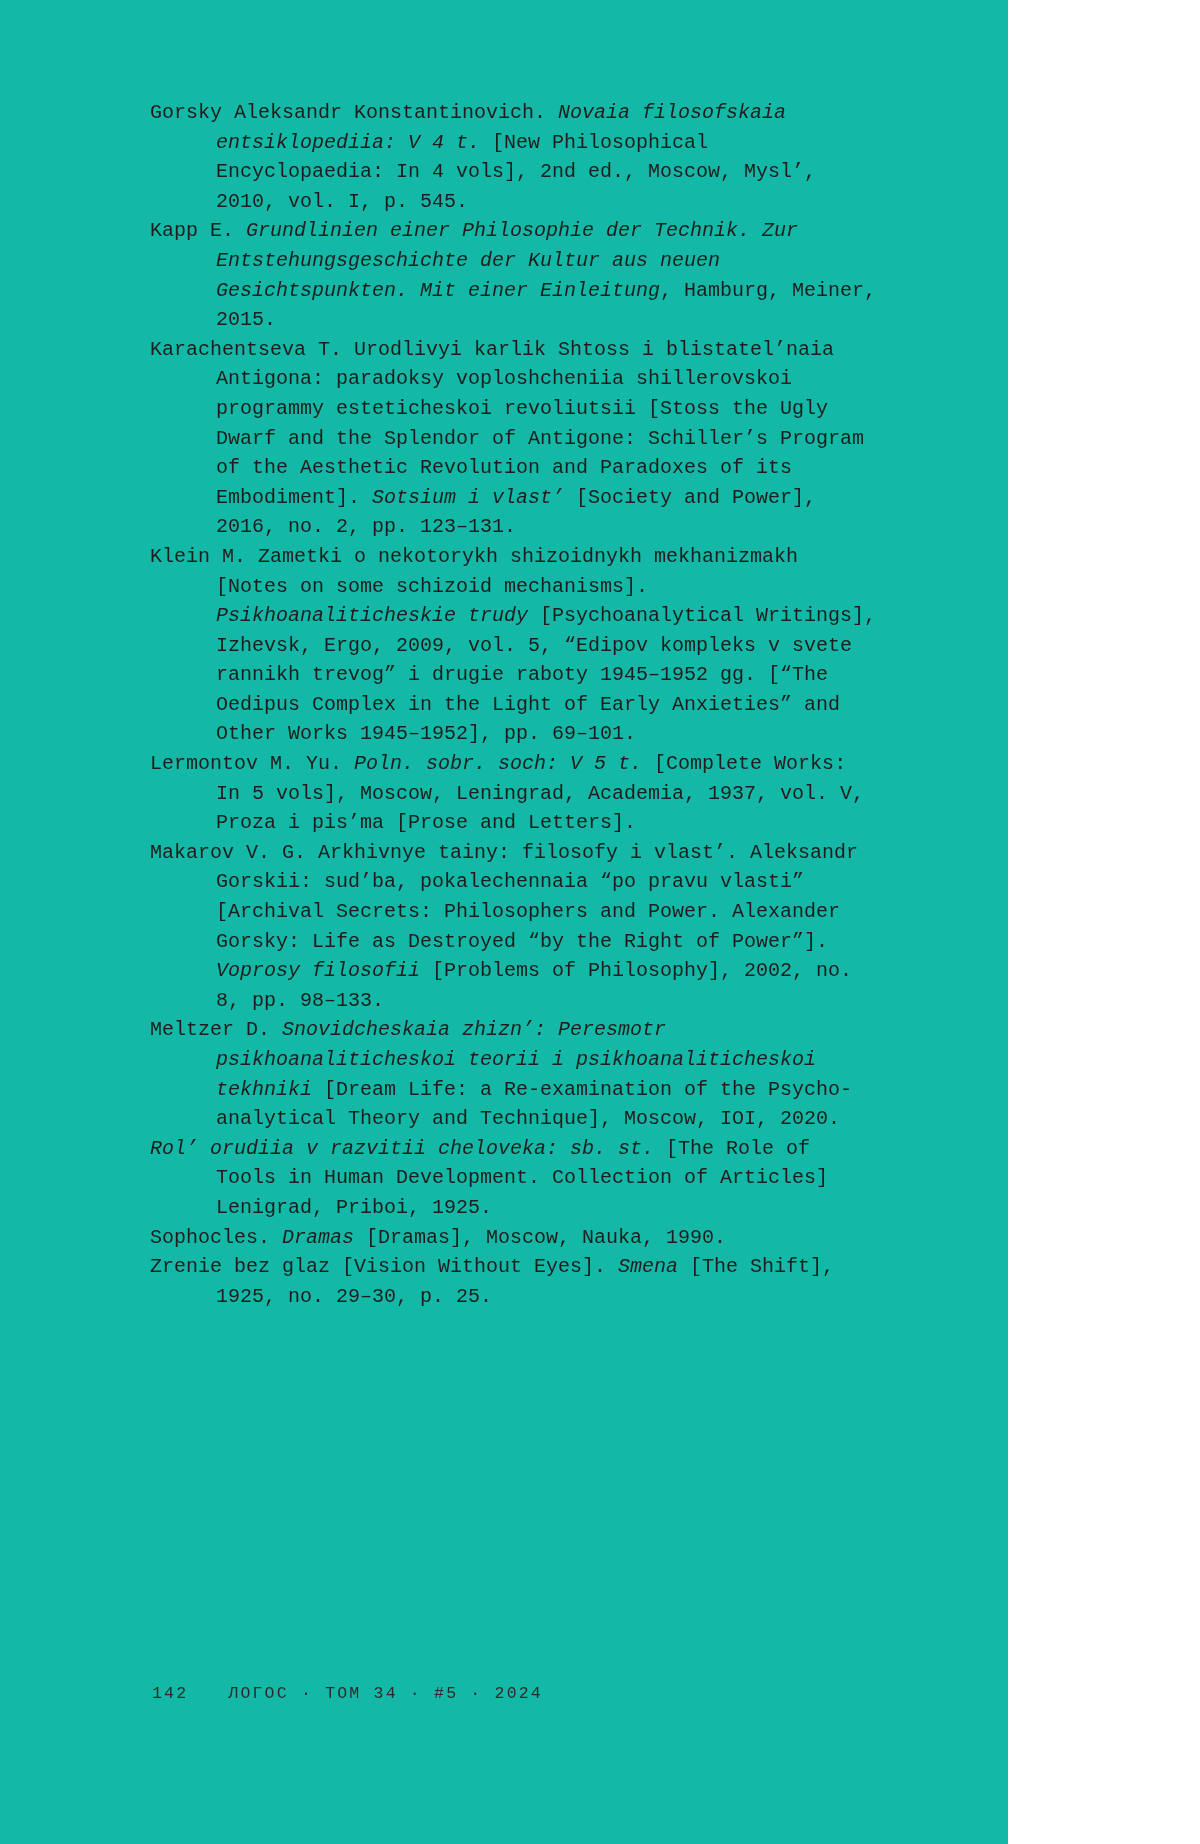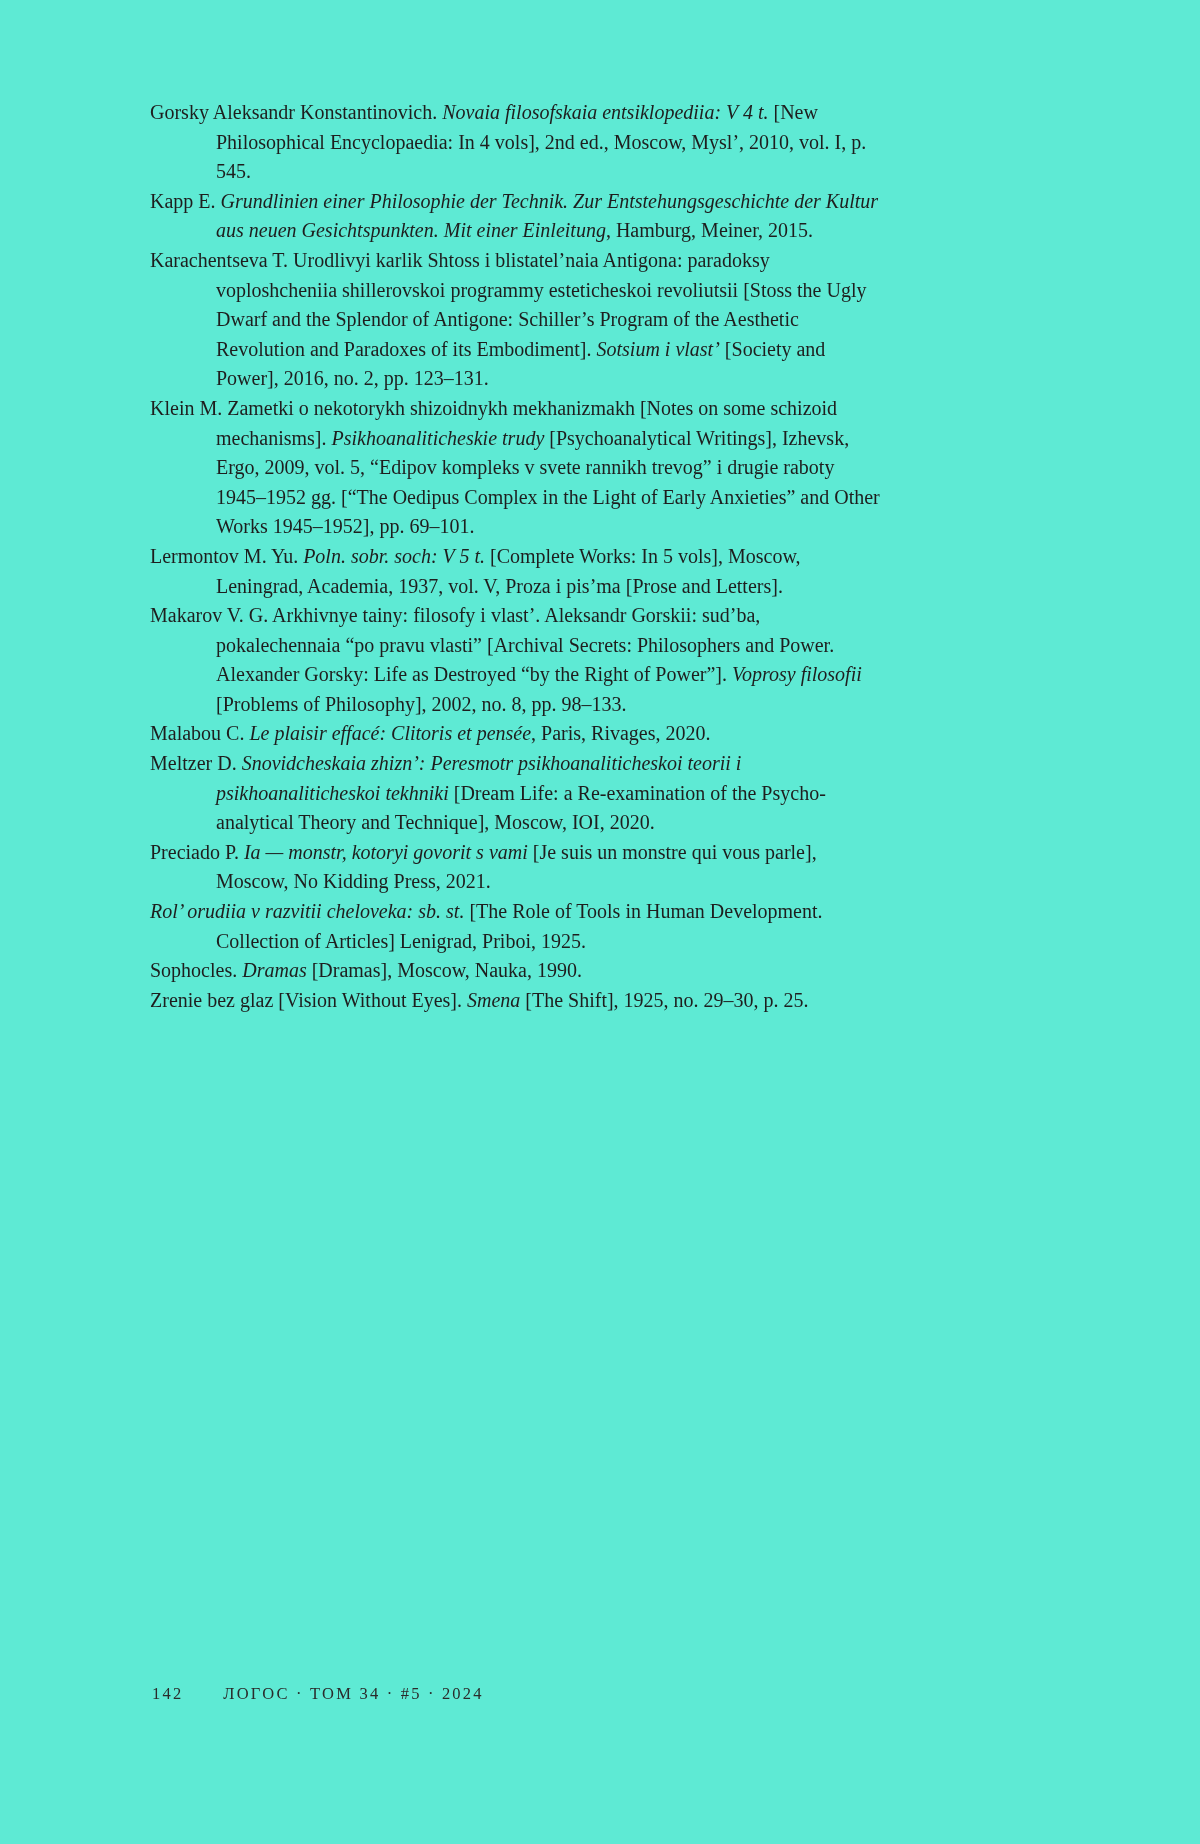--- a/index.html
+++ b/index.html
@@ -2,24 +2,24 @@
 <html><head>
 <meta charset="utf-8">
 <style>
   html, body {
     margin: 0;
     padding: 0;
     background: #ffffff;
   }
   .page {
     position: relative;
-    width: 1200px;
+    width: 1008px;
     height: 1844px;
-    background: #5eead4;
-    font-family: Liberation Serif, serif;
+    background: #14b8a6;
+    font-family: Liberation Mono, monospace;
     color: #1e1e1e;
     overflow: hidden;
   }
   .ref-list {
     position: absolute;
     left: 150px;
     top: 98px;
     width: 732px;
   }
   .ref {
@@ -53,23 +53,21 @@
 
 <div class="page">
 
   <div class="ref-list">
       <p class="ref"><span class="rm">Gorsky Aleksandr Konstantinovich. </span><span class="it">Novaia filosofskaia entsiklopediia: V 4 t.</span><span class="rm"> [New Philosophical Encyclopaedia: In 4 vols], 2nd ed., Moscow, Mysl’, 2010, vol. I, p. 545.</span></p>
       <p class="ref"><span class="rm">Kapp E. </span><span class="it">Grundlinien einer Philosophie der Technik. Zur Entstehungsgeschichte der Kultur aus neuen Gesichtspunkten. Mit einer Einleitung</span><span class="rm">, Hamburg, Meiner, 2015.</span></p>
       <p class="ref"><span class="rm">Karachentseva T. Urodlivyi karlik Shtoss i blistatel’naia Antigona: paradoksy voploshcheniia shillerovskoi programmy esteticheskoi revoliutsii [Stoss the Ugly Dwarf and the Splendor of Antigone: Schiller’s Program of the Aesthetic Revolution and Paradoxes of its Embodiment]. </span><span class="it">Sotsium i vlast’</span><span class="rm"> [Society and Power], 2016, no. 2, pp. 123–131.</span></p>
       <p class="ref"><span class="rm">Klein M. Zametki o nekotorykh shizoidnykh mekhanizmakh [Notes on some schizoid mechanisms]. </span><span class="it">Psikhoanaliticheskie trudy</span><span class="rm"> [Psychoanalytical Writings], Izhevsk, Ergo, 2009, vol. 5, “Edipov kompleks v svete rannikh trevog” i drugie raboty 1945–1952 gg. [“The Oedipus Complex in the Light of Early Anxieties” and Other Works 1945–1952], pp. 69–101.</span></p>
       <p class="ref"><span class="rm">Lermontov M. Yu. </span><span class="it">Poln. sobr. soch: V 5 t.</span><span class="rm"> [Complete Works: In 5 vols], Moscow, Leningrad, Academia, 1937, vol. V, Proza i pis’ma [Prose and Letters].</span></p>
       <p class="ref"><span class="rm">Makarov V. G. Arkhivnye tainy: filosofy i vlast’. Aleksandr Gorskii: sud’ba, pokalechennaia “po pravu vlasti” [Archival Secrets: Philosophers and Power. Alexander Gorsky: Life as Destroyed “by the Right of Power”]. </span><span class="it">Voprosy filosofii</span><span class="rm"> [Problems of Philosophy], 2002, no. 8, pp. 98–133.</span></p>
-      <p class="ref"><span class="rm">Malabou C. </span><span class="it">Le plaisir effacé: Clitoris et pensée</span><span class="rm">, Paris, Rivages, 2020.</span></p>
       <p class="ref"><span class="rm">Meltzer D. </span><span class="it">Snovidcheskaia zhizn’: Peresmotr psikhoanaliticheskoi teorii i psikhoanaliticheskoi tekhniki</span><span class="rm"> [Dream Life: a Re-examination of the Psycho-analytical Theory and Technique], Moscow, IOI, 2020.</span></p>
-      <p class="ref"><span class="rm">Preciado P. </span><span class="it">Ia — monstr, kotoryi govorit s vami</span><span class="rm"> [Je suis un monstre qui vous parle], Moscow, No Kidding Press, 2021.</span></p>
       <p class="ref"><span class="it">Rol’ orudiia v razvitii cheloveka: sb. st.</span><span class="rm"> [The Role of Tools in Human Development. Collection of Articles] Lenigrad, Priboi, 1925.</span></p>
       <p class="ref"><span class="rm">Sophocles. </span><span class="it">Dramas</span><span class="rm"> [Dramas], Moscow, Nauka, 1990.</span></p>
       <p class="ref"><span class="rm">Zrenie bez glaz [Vision Without Eyes]. </span><span class="it">Smena</span><span class="rm"> [The Shift], 1925, no. 29–30, p. 25.</span></p>
     </div>
 
   <div class="page-footer">
     <span class="page-num">142</span><span>ЛОГОС · ТОМ 34 · #5 · 2024</span>
   </div>
 
 </div>

